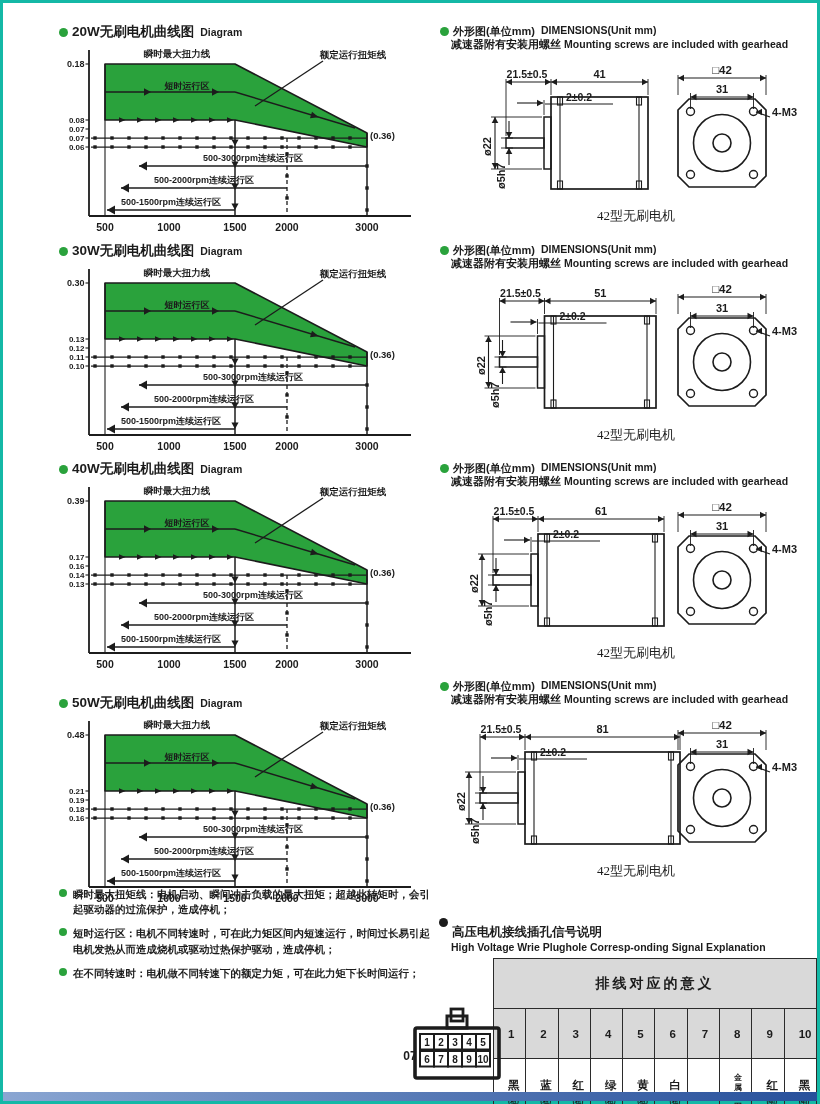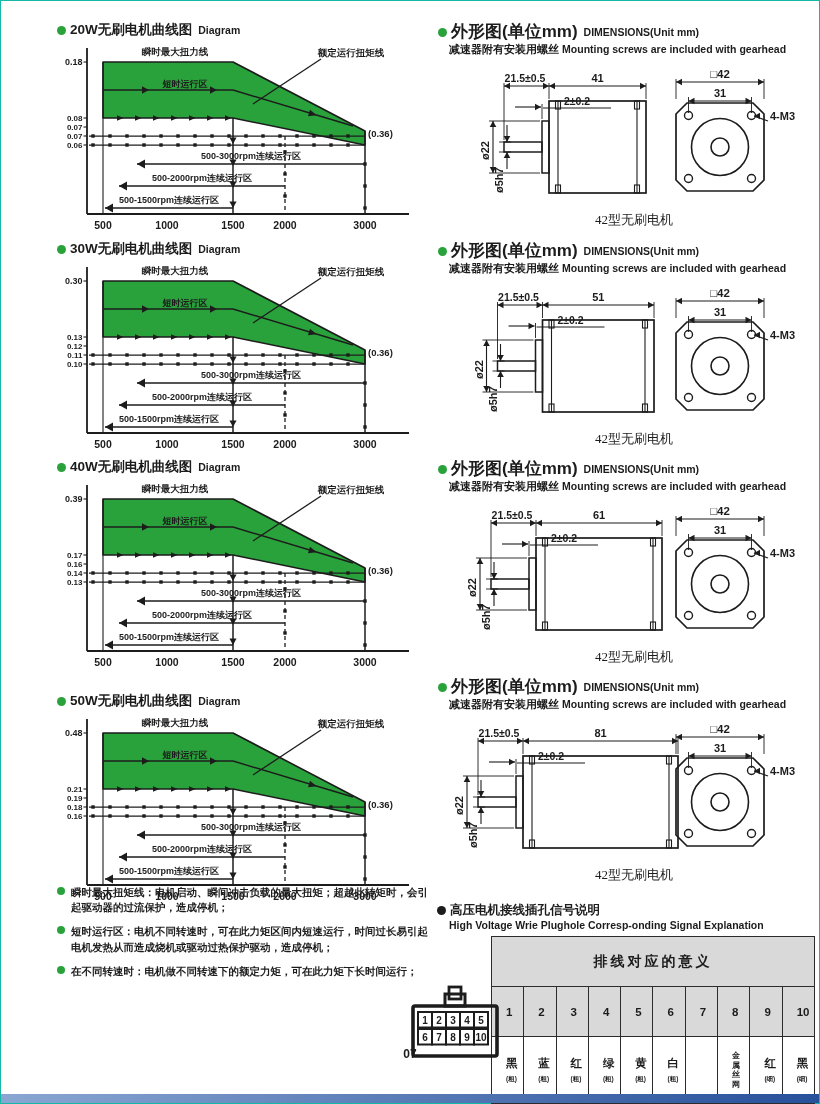--- a/index.html
+++ b/index.html
@@ -1,44 +1,44 @@
 <!DOCTYPE html>
 <html><head>
 <meta charset="utf-8">
 <style>
   html,body{margin:0;padding:0;}
   body{
     width:820px;height:1104px;position:relative;background:#ffffff;
     font-family:"Liberation Sans", sans-serif;color:#1c1c1c;overflow:hidden;
   }
-  .page{position:absolute;inset:0;border:1px solid #14b8a6;box-sizing:border-box;}
+  .page{position:absolute;inset:0;border:3px solid #14b8a6;box-sizing:border-box;}
   
   .blk-title{display:flex;align-items:center;gap:4px;font-weight:bold;line-height:1.1;}
   .bullet{width:9px;height:9px;border-radius:50%;flex:none;}
   .t-cn{font-size:13.5px;}
   .t-en{font-size:10.5px;margin-left:2px;}
   
   .chart-block{position:absolute;left:56px;width:370px;}
   .chart-svg{display:block;margin-top:2px;}
   svg text{font-family:"Liberation Sans", sans-serif;}
   
   .dim-block{position:absolute;left:437px;width:380px;}
-  .dim-block .t-cn{font-size:17px;}
+  .dim-block .t-cn{font-size:11px;}
   .dim-sub{font-size:11px;font-weight:bold;margin:1px 0 0 11px;line-height:1.15;}
   .dim-sub .en{font-size:10.5px;}
   .dim-caption{margin:0 0 0 55px;width:180px;text-align:right;font-size:13px;
     font-family:"Liberation Serif", serif;}
   
   .notes{position:absolute;left:56px;top:884px;width:374px;}
   .note{display:flex;gap:6px;margin-bottom:9px;font-size:10.5px;font-weight:bold;line-height:1.45;}
   .note .dot{width:8px;height:8px;border-radius:50%;flex:none;margin-top:2px;}
   
   .wiring{position:absolute;left:408px;top:901px;width:410px;}
   .w-title{display:flex;align-items:center;gap:4px;margin-left:28px;font-weight:bold;}
-  .w-title .t-cn{font-size:12.5px;}
+  .w-title .t-cn{font-size:12.5px;margin-top:20px;}
   .w-title-en{font-size:10.5px;font-weight:bold;margin-left:40px;line-height:1.15;}
   .w-body{position:relative;margin-top:5px;}
   #connector-svg{position:absolute;left:0;top:44px;}
   #wiring-table{border-collapse:collapse;table-layout:fixed;width:324px;margin-left:82px;}
   #wiring-table td{border:1.7px solid #2b2b2b;text-align:center;font-weight:bold;height:21px;
     overflow:hidden;padding:14px;}
   #wiring-table td.th{background:#d9d9d9;}
   #wiring-table td.hd{font-size:14px;letter-spacing:3px;}
   #wiring-table td.pin{font-size:11.5px;}
   #wiring-table td.wc{height:33px;font-size:11.5px;}

